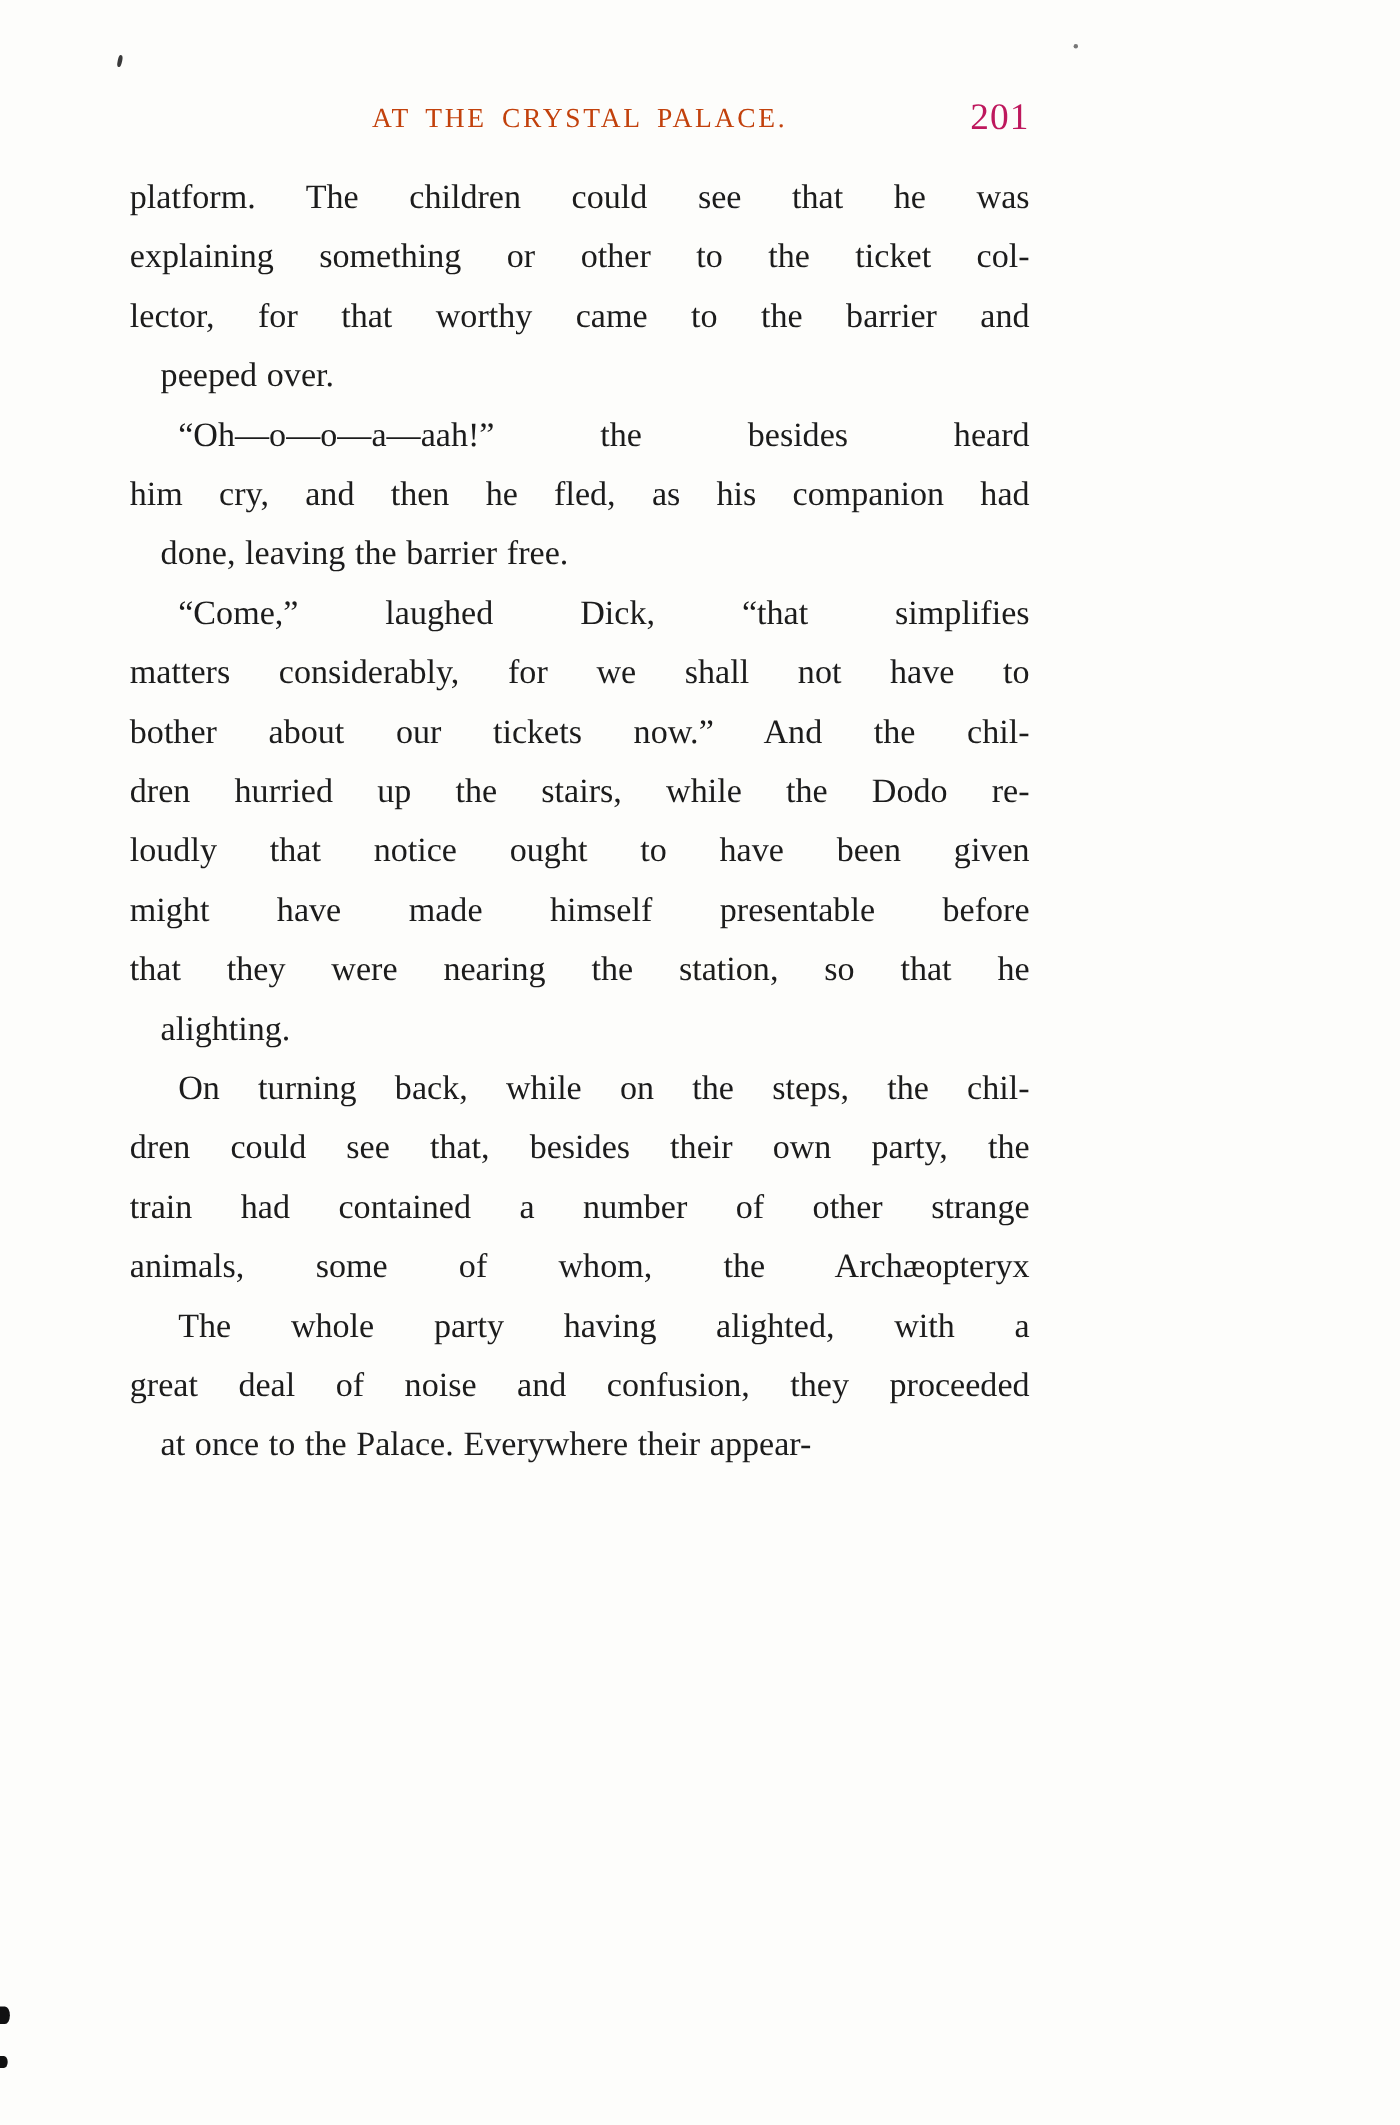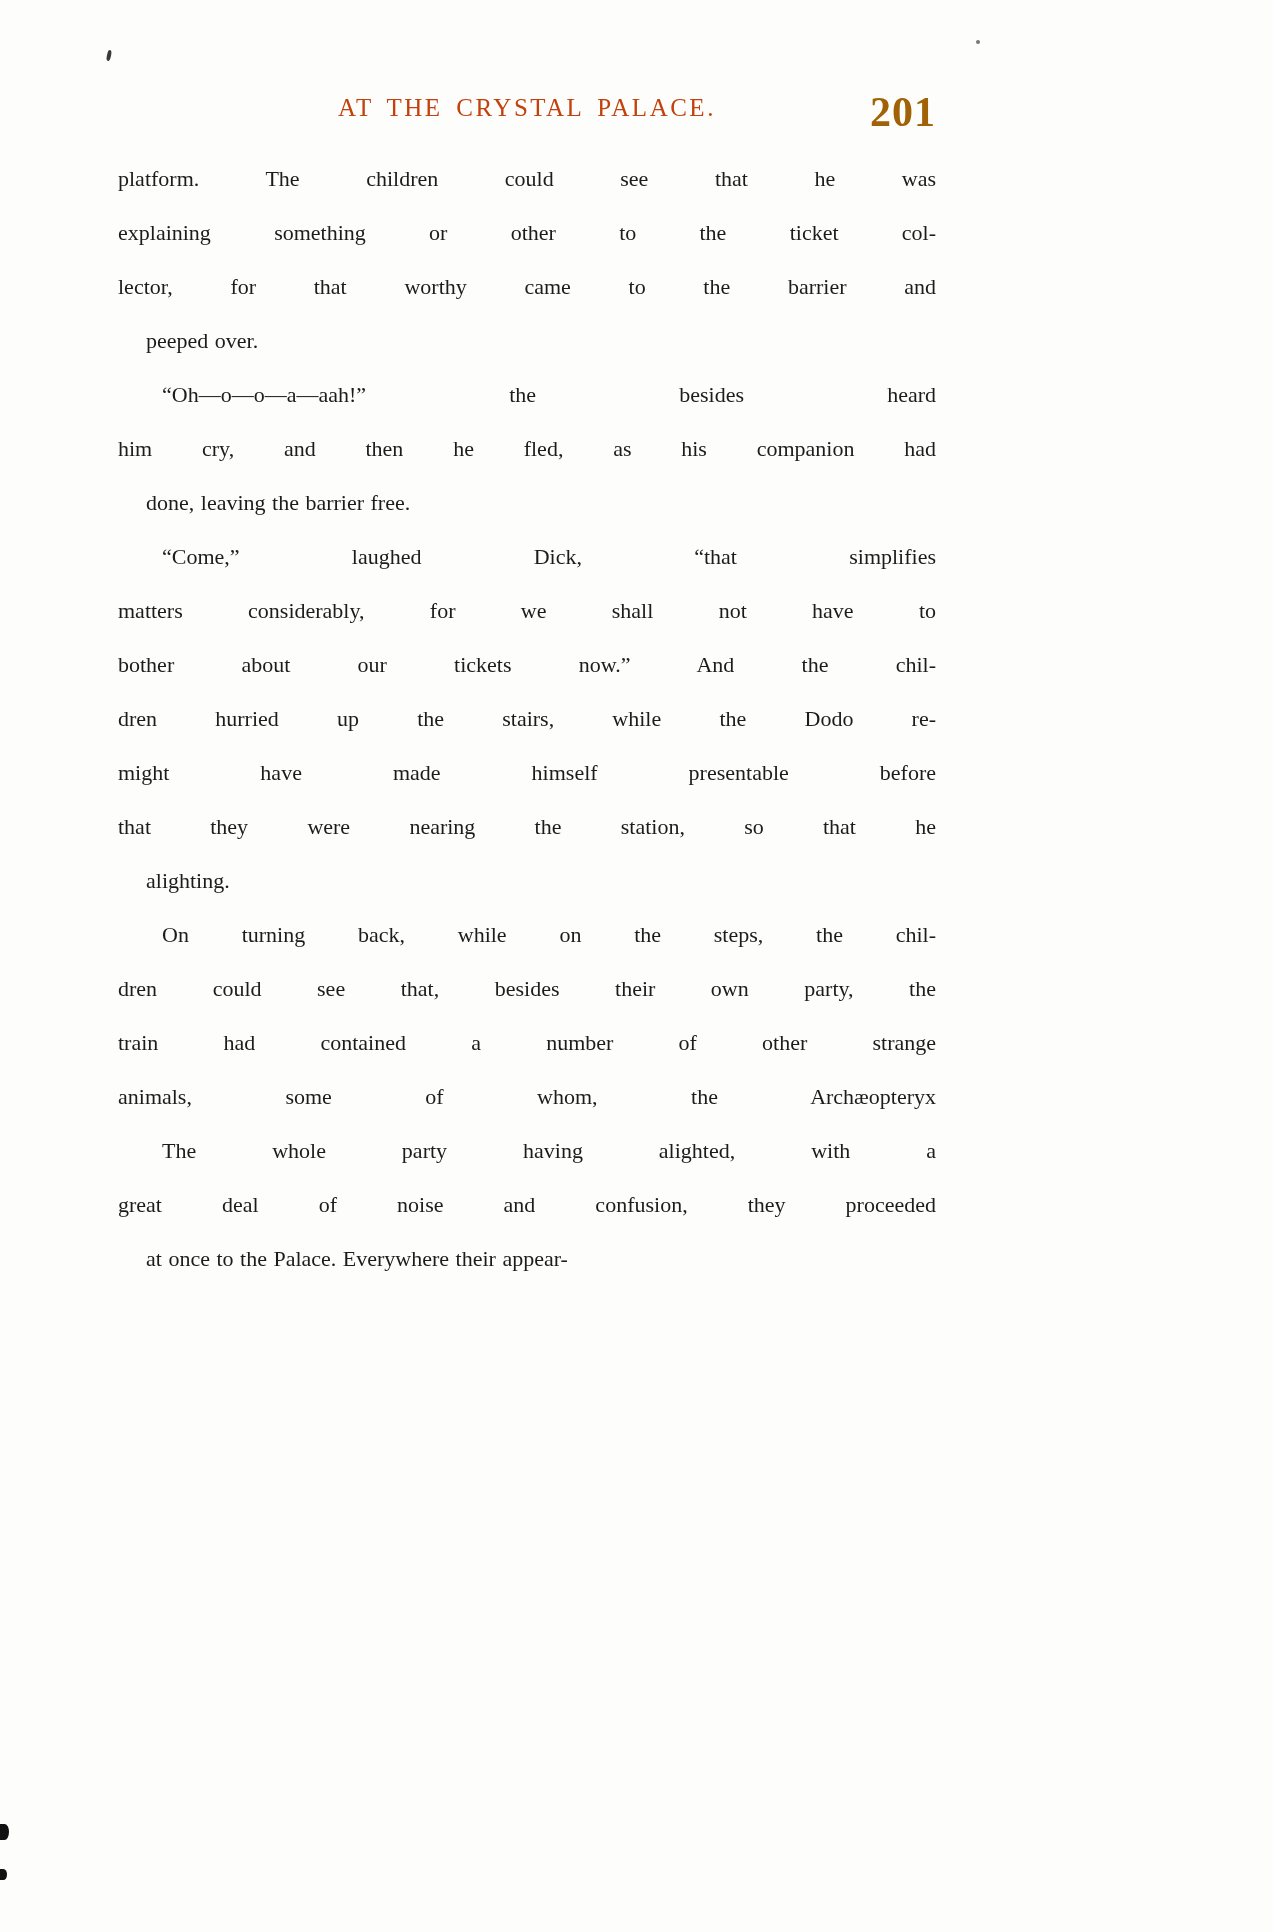--- a/index.html
+++ b/index.html
@@ -29,32 +29,31 @@
     text-align: center;
     font-size: 25px;
     letter-spacing: 2.5px;
     word-spacing: 5px;
     color: #c2410c;
   }
   .page-number {
     position: absolute;
     right: 0;
     top: -6px;
-    font-size: 42px;
+    font-size: 34px;
     letter-spacing: 1px;
-    color: #a16207;
-    font-weight: bold;
+    color: #be185d;
   }
   
   .body-text {
     position: absolute;
     top: 152px;
     left: 118px;
     width: 818px;
-    font-size: 22px;
+    font-size: 31px;
     line-height: 54px;
   }
   .para {
     margin: 0;
   }
   .line {
     text-align: justify;
     text-align-last: justify;
     -moz-text-align-last: justify;
     word-spacing: 1px;
@@ -97,20 +96,21 @@
       <div class="para indent">
         <div class="line first">“Oh—o—o—a—aah!” the besides heard</div>
         <div class="line">him cry, and then he fled, as his companion had</div>
         <div class="line last">done, leaving the barrier free.</div>
       </div>
       <div class="para indent">
         <div class="line first">“Come,” laughed Dick, “that simplifies</div>
         <div class="line">matters considerably, for we shall not have to</div>
         <div class="line">bother about our tickets now.” And the chil-</div>
         <div class="line">dren hurried up the stairs, while the Dodo re-</div>
+        <div class="line">loudly that notice ought to have been given</div>
         <div class="line">might have made himself presentable before</div>
         <div class="line">that they were nearing the station, so that he</div>
         <div class="line last">alighting.</div>
       </div>
       <div class="para indent">
         <div class="line first">On turning back, while on the steps, the chil-</div>
         <div class="line">dren could see that, besides their own party, the</div>
         <div class="line">train had contained a number of other strange</div>
         <div class="line">animals, some of whom, the Archæopteryx</div>
       </div>

